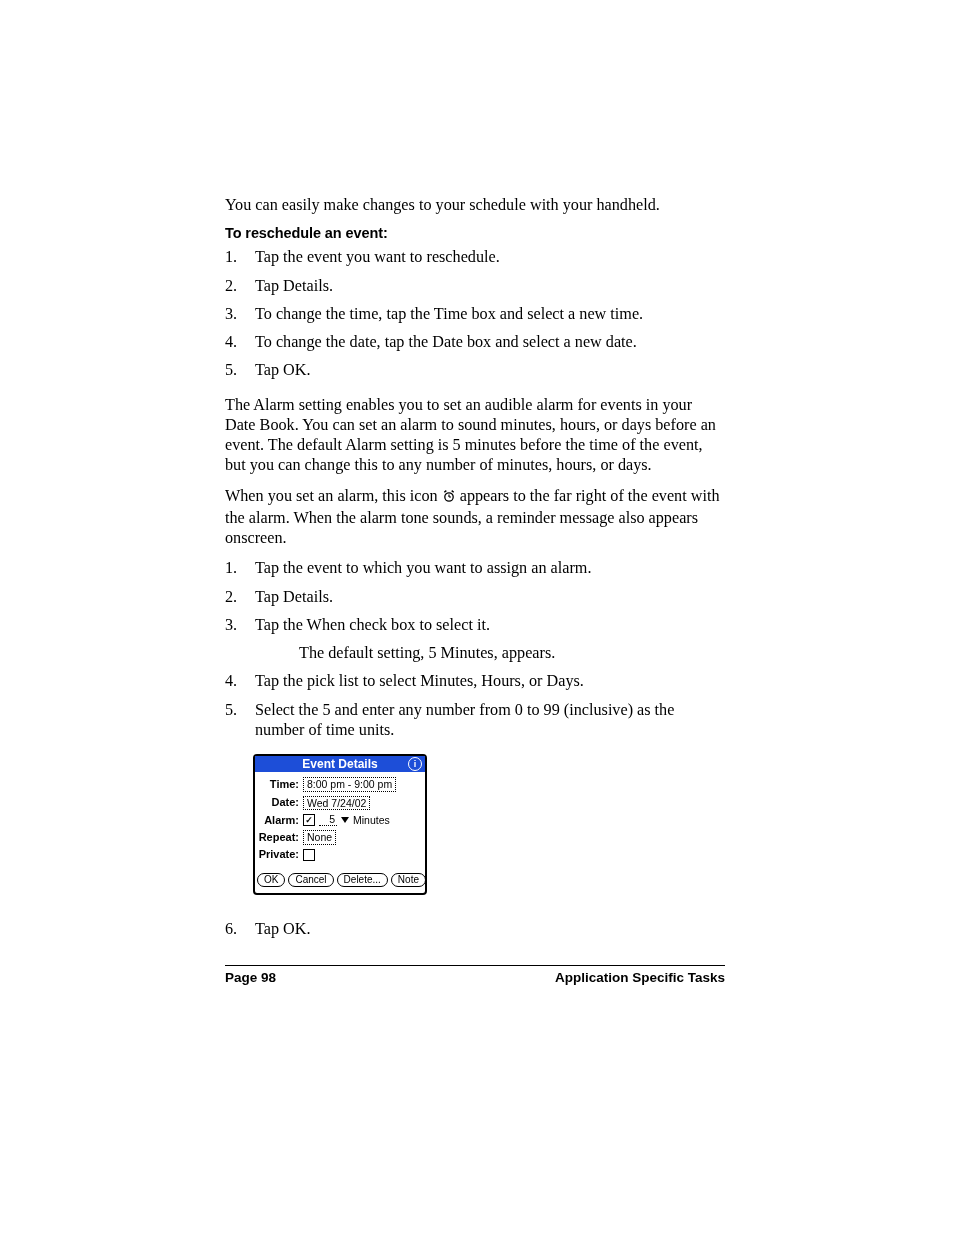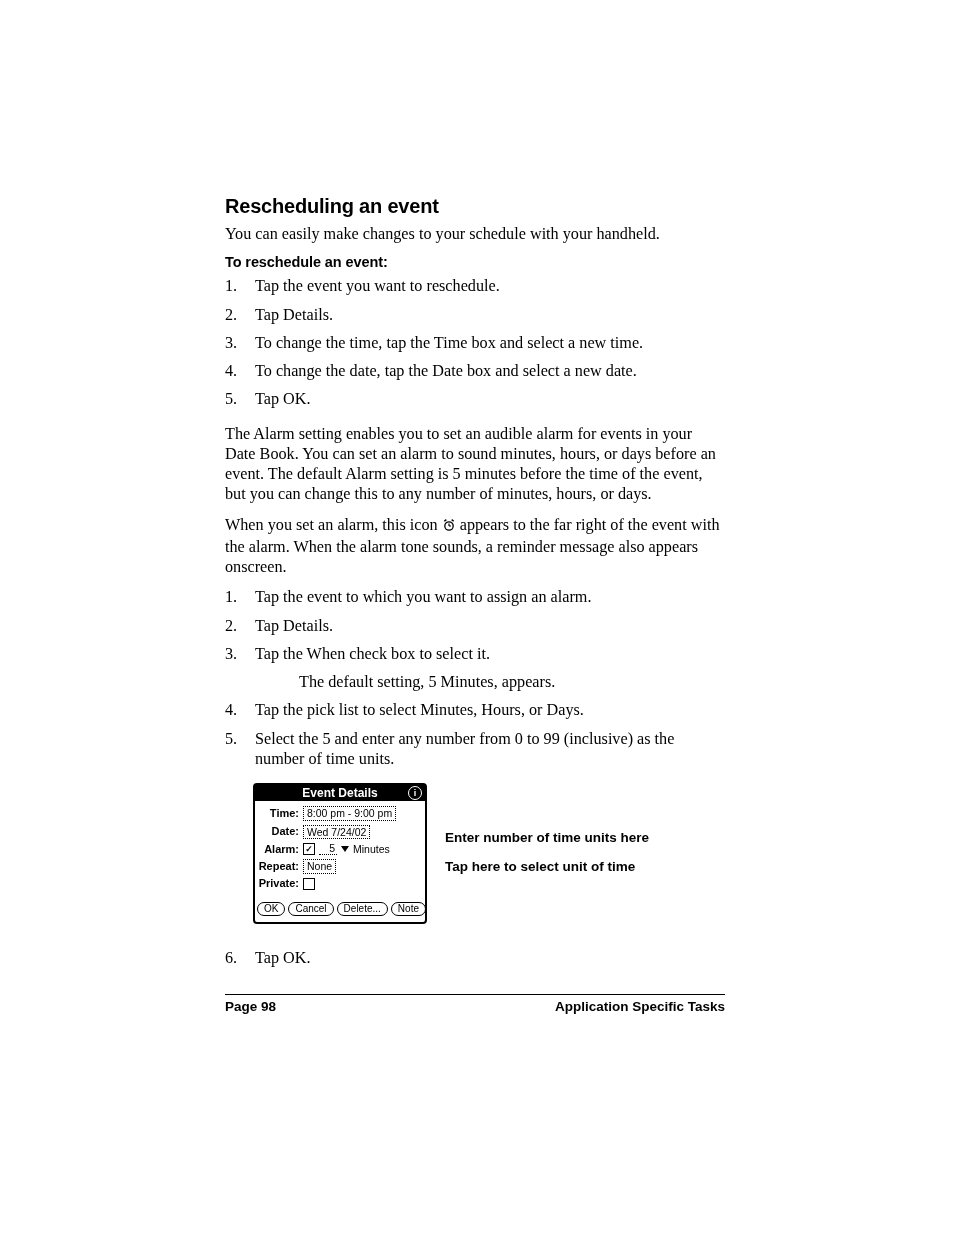--- a/index.html
+++ b/index.html
@@ -71,21 +71,21 @@
   .pda-dialog {
     width: 170px;
     border: 2px solid #000;
     border-radius: 4px;
     font-family: Tahoma, Geneva, sans-serif;
     font-size: 11px;
     line-height: 1;
     background: #fff;
   }
   .pda-titlebar {
-    background: #000000;
+    background: #1d4ed8;
     color: #fff;
     display: flex;
     align-items: center;
     justify-content: center;
     height: 16px;
     font-weight: bold;
     position: relative;
     font-size: 12px;
   }
   .pda-titlebar .info {
@@ -174,21 +174,20 @@
   .inline-icon {
     display: inline-block;
     vertical-align: -2px;
   }
 </style>
 </head>
 <body>
 
 <div class="page">
 
-  <h2 class="section-heading h-sans-bold">Rescheduling an event</h2>
   <p class="body-text">You can easily make changes to your schedule with your handheld.</p>
   <h3 class="sub-heading h-sans-bold">To reschedule an event:</h3>
   <ol class="steps">
     <li>Tap the event you want to reschedule.</li>
     <li>Tap Details.</li>
     <li>To change the time, tap the Time box and select a new time.</li>
     <li>To change the date, tap the Date box and select a new date.</li>
     <li>Tap OK.</li>
   </ol>
 
@@ -251,24 +250,20 @@
           <span class="pda-chk"></span>
         </div>
         <div class="pda-btnrow">
           <span class="pda-btn">OK</span>
           <span class="pda-btn">Cancel</span>
           <span class="pda-btn">Delete...</span>
           <span class="pda-btn">Note</span>
         </div>
       </div>
     </div>
-    <div class="callouts">
-      <div>Enter number of time units here</div>
-      <div>Tap here to select unit of time</div>
-    </div>
   </div>
 
   <ol class="steps" start="6" style="counter-reset: step 5; margin-top:24px">
     <li>Tap OK.</li>
   </ol>
 
   <div class="footer">
     <span>Page 98</span>
     <span>Application Specific Tasks</span>
   </div>

